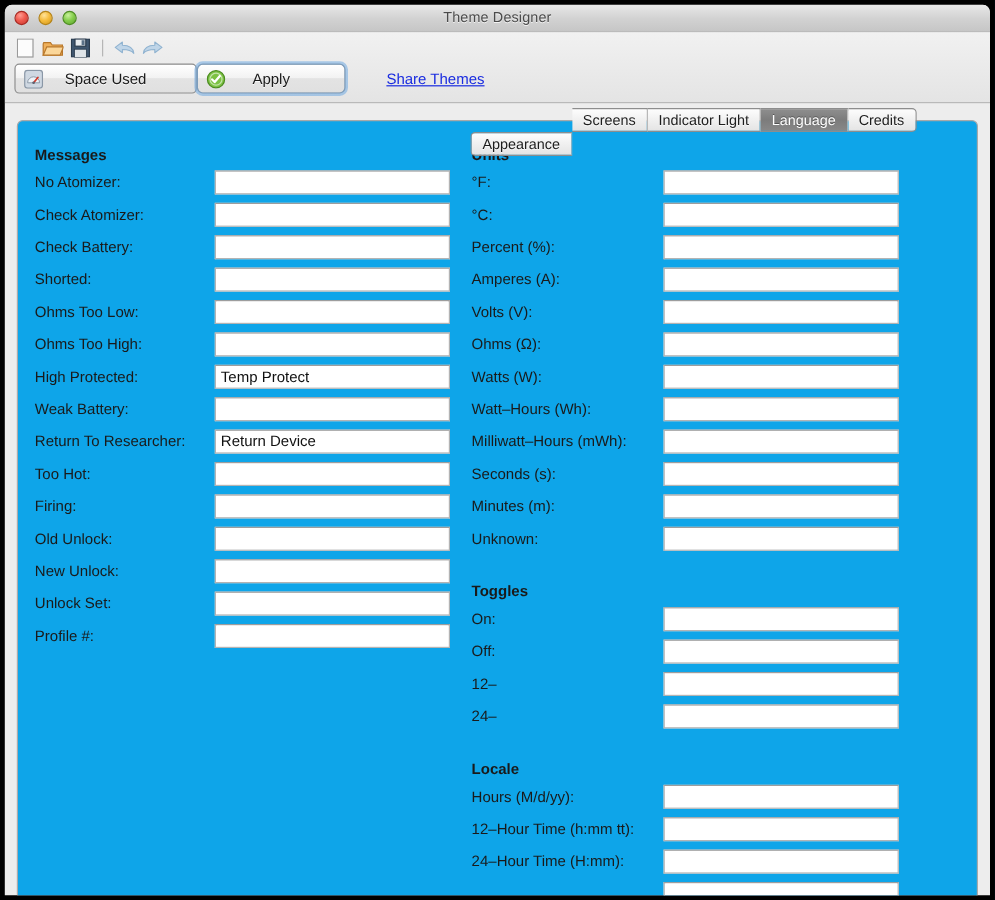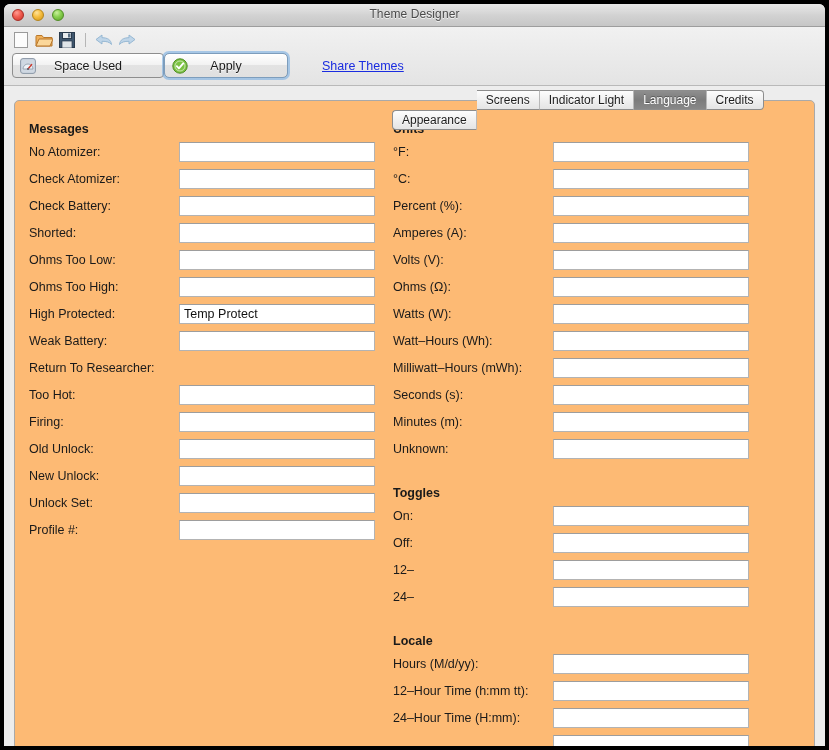--- a/index.html
+++ b/index.html
@@ -190,21 +190,21 @@
     text-shadow: 0 -1px 0 rgba(0,0,0,.35);
   }
 
   
   #panel {
     position: absolute;
     left: 10px;
     top: 96px;
     width: 801px;
     height: 650px;
-    background: #fdba74;
+    background: #0ea5e9;
     border: 1px solid #a9a9a9;
     border-radius: 5px;
     box-sizing: border-box;
     overflow: hidden;
   }
 
   .column {
     position: absolute;
     top: 0;
   }
@@ -363,20 +363,21 @@
         <div class="field-row" style="top: 202px;">
           <span class="field-label">High Protected:</span>
           <input type="text" class="field-input" value="Temp Protect" style="">
         </div>
         <div class="field-row" style="top: 229px;">
           <span class="field-label">Weak Battery:</span>
           <input type="text" class="field-input" style="">
         </div>
         <div class="field-row" style="top: 256px;">
           <span class="field-label">Return To Researcher:</span>
+          <input type="text" class="field-input" value="Return Device" style="">
         </div>
         <div class="field-row" style="top: 283px;">
           <span class="field-label">Too Hot:</span>
           <input type="text" class="field-input" style="">
         </div>
         <div class="field-row" style="top: 310px;">
           <span class="field-label">Firing:</span>
           <input type="text" class="field-input" style="">
         </div>
         <div class="field-row" style="top: 337px;">

